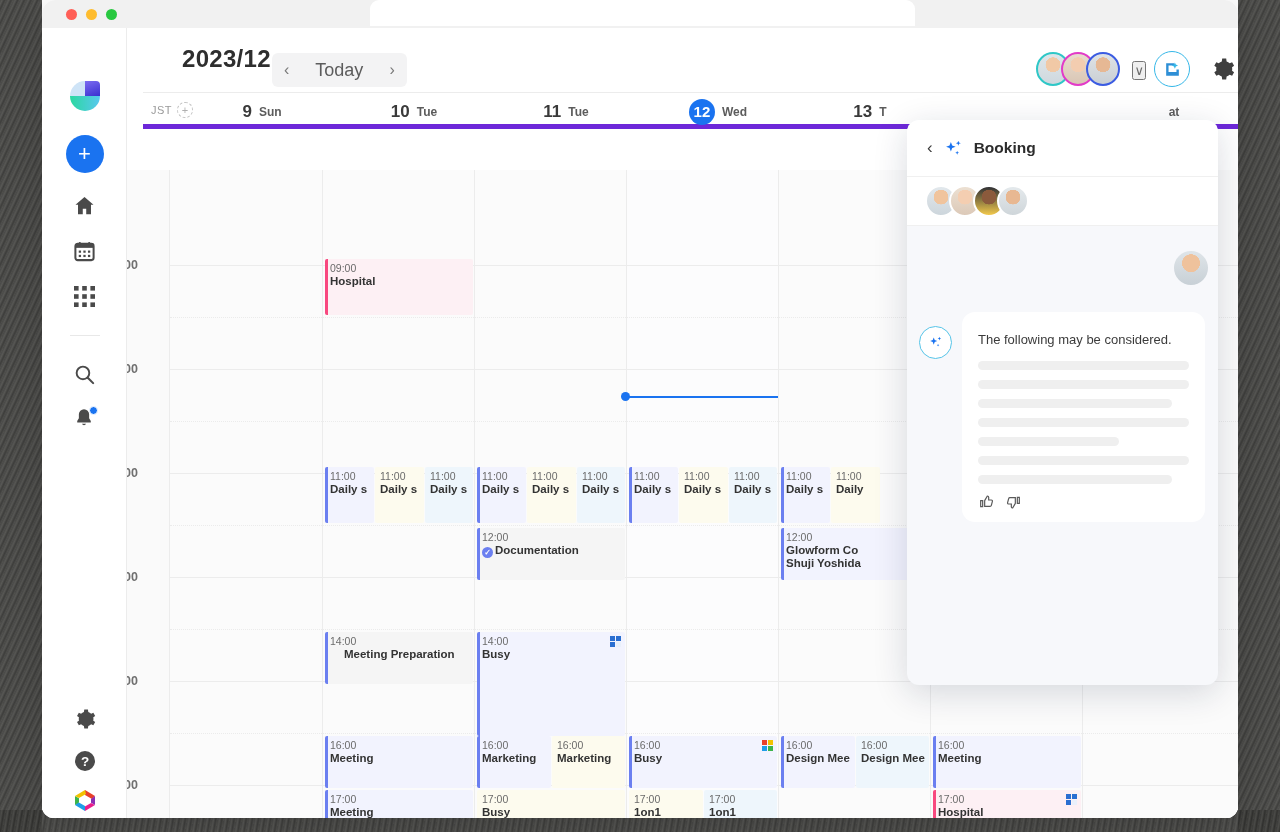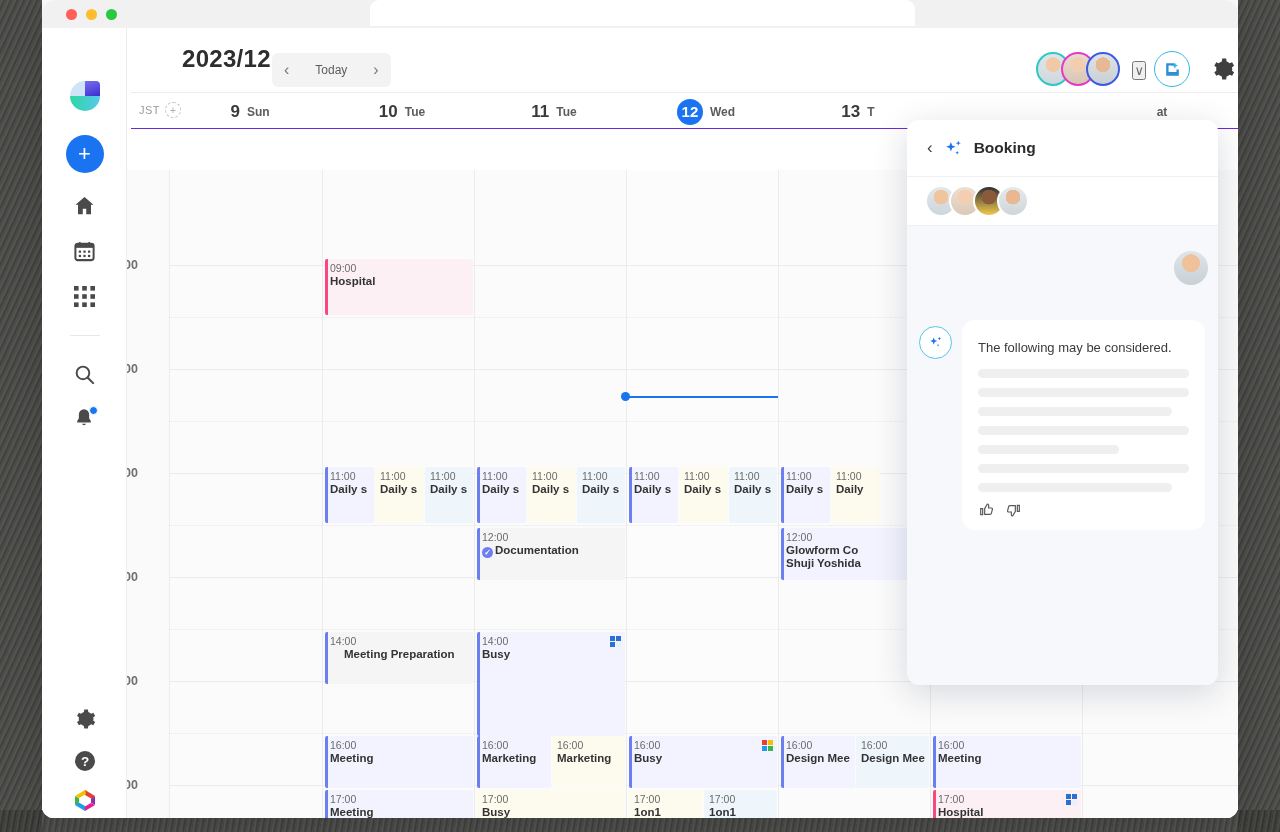--- a/index.html
+++ b/index.html
@@ -93,21 +93,21 @@
   .nav-group {
     position: absolute; left: 145px; top: 25px; height: 34px;
     background: #f3f3f4; border-radius: 6px; display: flex; align-items: center;
   }
   .nav-btn {
     background: transparent; border: none; cursor: pointer;
     color: #7a7a7a; font-size: 16px; padding: 0 12px; height: 34px;
   }
   .today-btn {
     background: transparent; border: none; cursor: pointer;
-    color: #5c5c5c; font-size: 12px; padding: 0 14px; height: 34px;
+    color: #5c5c5c; font-size: 18px; padding: 0 14px; height: 34px;
   }
   .avatars { position: absolute; right: 118px; top: 24px; display: flex; }
   .av {
     width: 34px; height: 34px; border-radius: 50%; margin-left: -9px;
     border: 2.5px solid #fff; background-size: cover; position: relative;
   }
   .av:first-child { margin-left: 0; }
   .chev-down {
     position: absolute; right: 92px; top: 33px;
     color: #6a6a6a; font-size: 13px; cursor: pointer;
@@ -119,22 +119,22 @@
     display: flex; align-items: center; justify-content: center;
   }
   .gear-btn {
     position: absolute; right: 0px; top: 26px; width: 30px; height: 30px;
     background: none; border: none; cursor: pointer;
     display: flex; align-items: center; justify-content: center;
   }
 
   
   .dayhead {
-    position: absolute; left: 4px; top: 64px; width: 1111px; height: 37px;
-    border-top: 1px solid #ececec; border-bottom: 1px solid #6d28d9;
+    position: absolute; left: 16px; top: 64px; width: 1111px; height: 37px;
+    border-top: 1px solid #ececec; border-bottom: 5px solid #6d28d9;
   }
   .tz {
     position: absolute; left: 8px; top: 11px;
     font-size: 11px; color: #9a9a9a; letter-spacing: .4px;
   }
   .tz-plus {
     position: absolute; left: 34px; top: 9px; width: 16px; height: 16px;
     border: 1px dashed #c2c2c2; border-radius: 50%; color: #b0b0b0;
     font-size: 11px; line-height: 14px; text-align: center; cursor: pointer;
   }
@@ -234,21 +234,21 @@
     background: #1a73f0; color: #fff; border-radius: 16px;
     padding: 14px 16px; font-size: 13px; line-height: 19px;
   }
   .user-av { position: absolute; right: 10px; top: 131px; width: 34px; height: 34px; border-radius: 50%; }
   .ai-av {
     position: absolute; left: 12px; top: 206px; width: 33px; height: 33px;
     border-radius: 50%; background: #fff;
     border: 1.4px solid #56c4e8; display: flex; align-items: center; justify-content: center;
   }
   .bubble-ai {
-    position: absolute; left: 55px; top: 200px; width: 243px;
+    position: absolute; left: 55px; top: 192px; width: 243px;
     background: #fff; border-radius: 13px; padding: 18px 16px 12px 16px;
   }
   .bubble-ai .hd { font-size: 13px; color: #3b3b3b; line-height: 19px; margin-bottom: 12px; }
   .sk { height: 9px; border-radius: 5px; background: #efefef; margin-bottom: 10px; }
   .fb { display: flex; gap: 12px; margin-top: 6px; }
   .fb button { background: none; border: none; cursor: pointer; color: #5a5a5a; font-size: 14px; padding: 0; }
   .chat-input {
     position: absolute; left: 0; bottom: 0; width: 311px; height: 60px;
     background: #fff; border-top: 1px solid #eee;
     display: flex; align-items: center; padding: 0 16px;

